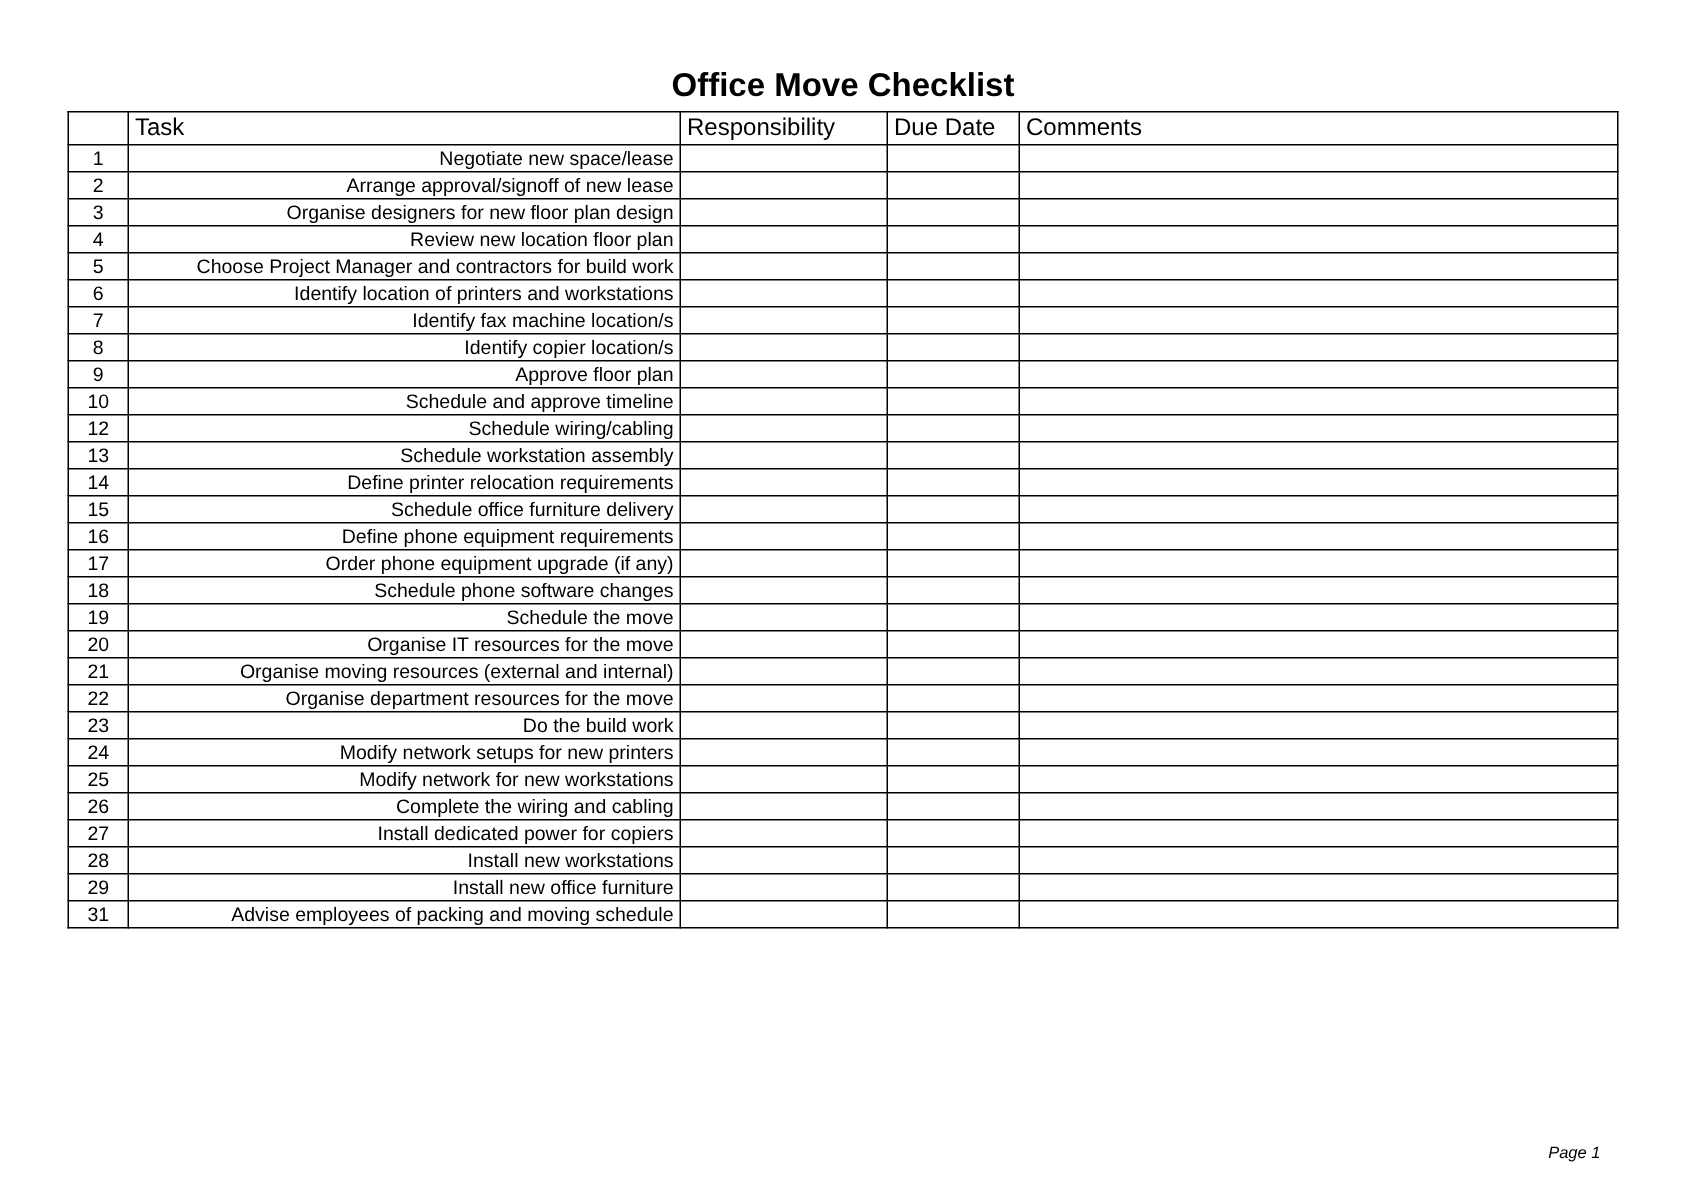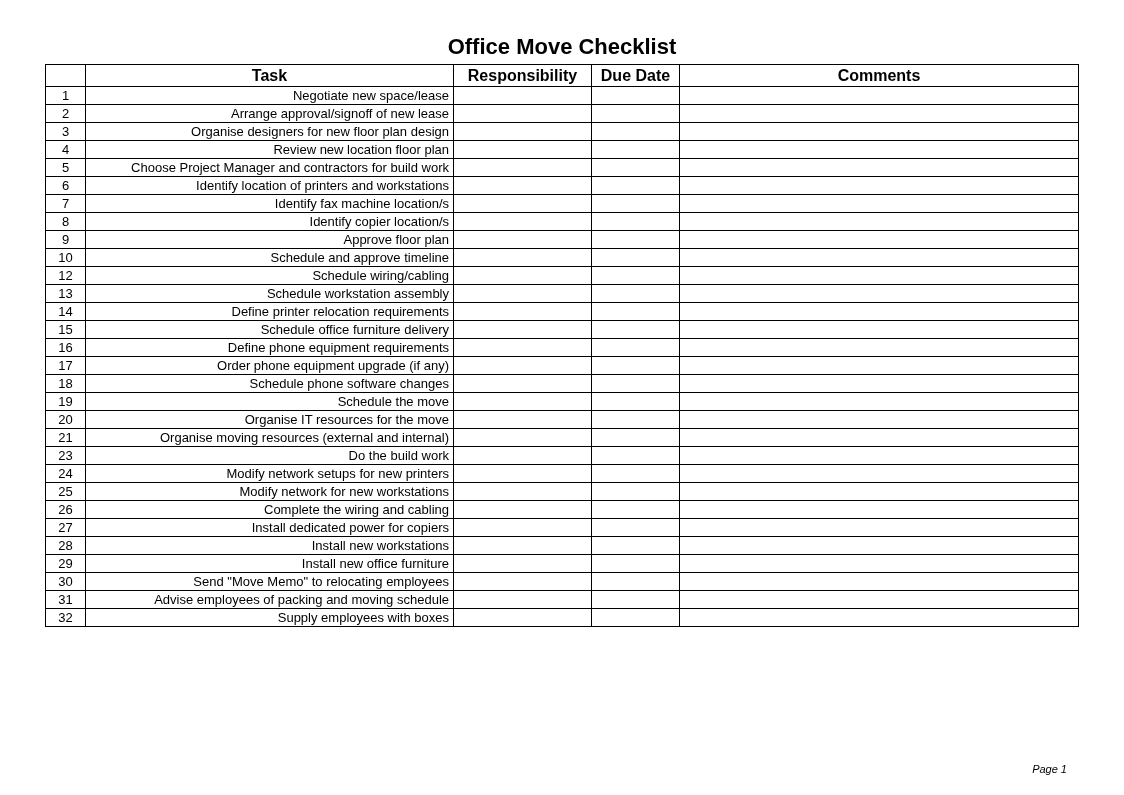--- a/index.html
+++ b/index.html
@@ -6,21 +6,21 @@
   body {
     margin: 0;
     padding: 0;
     background: #ffffff;
     font-family: Arial, Helvetica, sans-serif;
     width: 1124px;
     height: 795px;
     position: relative;
   }
   .page {
-    padding: 34px 45px 0 45px;
+    padding: 44px 45px 0 45px;
   }
   .title {
     text-align: center;
     font-size: 22px;
     font-weight: bold;
     margin: 0 0 4px 0;
   }
   table {
     border-collapse: collapse;
     width: 100%;
@@ -36,22 +36,22 @@
     font-size: 13px;
     line-height: 1.0;
     padding: 1px 4px 1px 4px;
     height: 18px;
     vertical-align: middle;
     overflow: hidden;
     white-space: nowrap;
   }
   th {
     font-size: 16px;
-    font-weight: bold;
-    text-align: center;
+    font-weight: normal;
+    text-align: left;
     padding: 2px 4px;
     height: 22px;
   }
   td.num {
     text-align: center;
   }
   td.task {
     text-align: right;
   }
   .footer {
@@ -219,20 +219,27 @@
           <td></td>
         </tr>
         <tr>
           <td class="num">21</td>
           <td class="task">Organise moving resources (external and internal)</td>
           <td></td>
           <td></td>
           <td></td>
         </tr>
         <tr>
+          <td class="num">22</td>
+          <td class="task">Organise department resources for the move</td>
+          <td></td>
+          <td></td>
+          <td></td>
+        </tr>
+        <tr>
           <td class="num">23</td>
           <td class="task">Do the build work</td>
           <td></td>
           <td></td>
           <td></td>
         </tr>
         <tr>
           <td class="num">24</td>
           <td class="task">Modify network setups for new printers</td>
           <td></td>
@@ -268,36 +275,22 @@
           <td></td>
         </tr>
         <tr>
           <td class="num">29</td>
           <td class="task">Install new office furniture</td>
           <td></td>
           <td></td>
           <td></td>
         </tr>
         <tr>
-          <td class="num">30</td>
-          <td class="task">Send "Move Memo" to relocating employees</td>
-          <td></td>
-          <td></td>
-          <td></td>
-        </tr>
-        <tr>
           <td class="num">31</td>
           <td class="task">Advise employees of packing and moving schedule</td>
-          <td></td>
-          <td></td>
-          <td></td>
-        </tr>
-        <tr>
-          <td class="num">32</td>
-          <td class="task">Supply employees with boxes</td>
           <td></td>
           <td></td>
           <td></td>
         </tr>
       </tbody>
   </table>
 </div>
 <div class="footer">Page 1</div>
 
 </body></html>

